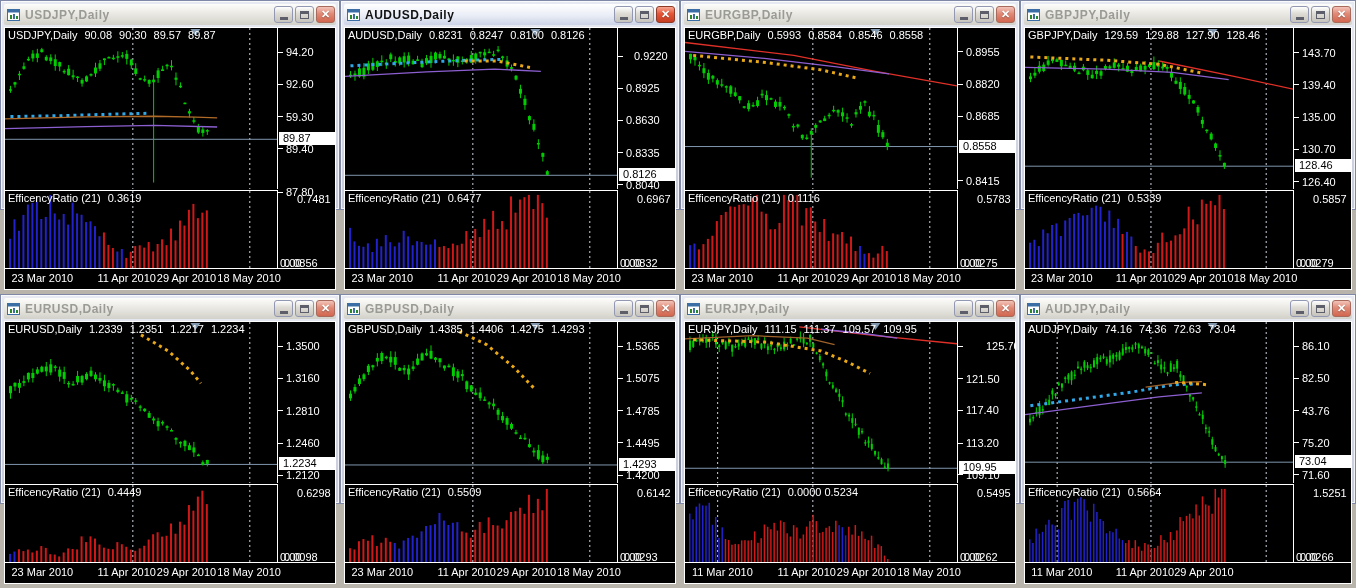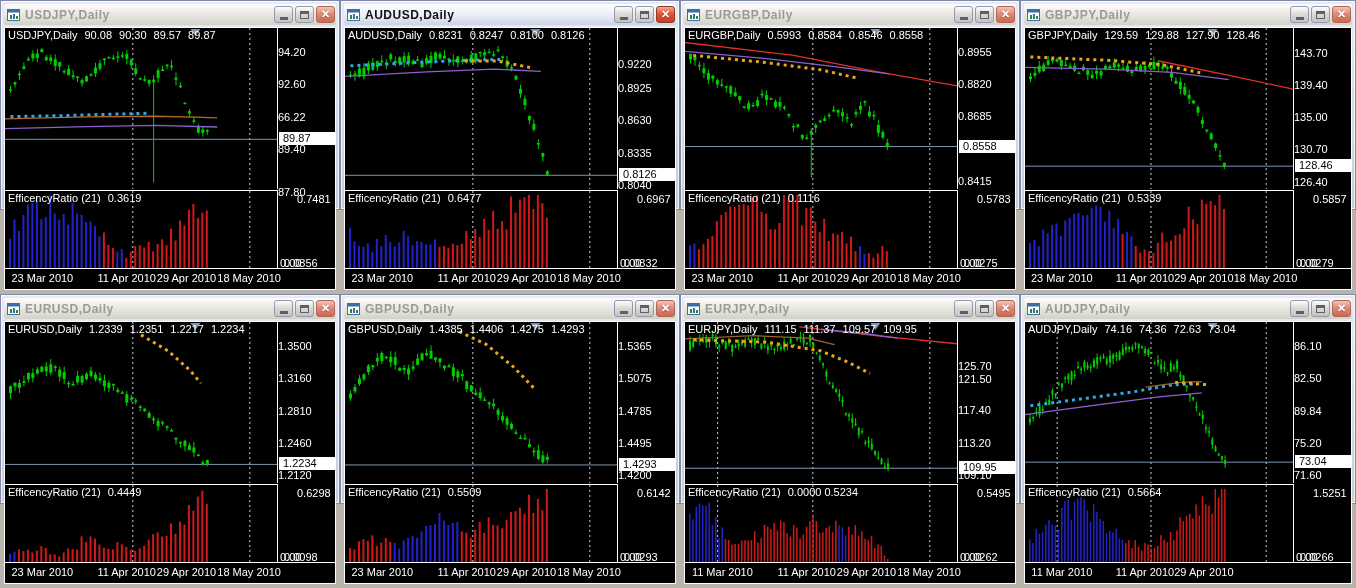--- a/index.html
+++ b/index.html
@@ -23,21 +23,21 @@
   .g-min{width:8px;height:3px;background:#5c5e6a;margin-top:8px;}
   .g-max{width:9px;height:8px;border:1px solid #5c5e6a;border-top-width:3px;box-sizing:border-box;background:transparent;}
   .g-x{color:#fff;font-weight:bold;font-size:11px;line-height:11px;text-shadow:0 1px 1px rgba(0,0,0,.35);}
   .chart{height:263px;flex:none;position:relative;box-sizing:border-box;background:#000;border:1px solid #fff;overflow:hidden;}
   .pane{position:absolute;left:0;overflow:hidden;}
   .pane.main{top:0;right:57px;height:161px;border-right:1px solid #fff;}
   .pane.ind{top:162px;right:57px;bottom:20px;border-top:1px solid #fff;border-right:1px solid #fff;}
   .info{position:absolute;top:1px;left:3px;color:#fff;font-size:11px;white-space:nowrap;z-index:3;}
   .info span{margin-right:7px;}
   .scale{position:absolute;top:0;right:0;width:57px;bottom:20px;color:#fff;font-size:11px;}
-  .tick{position:absolute;left:0;height:12px;display:flex;align-items:flex-end;white-space:nowrap;flex-direction:column;}
+  .tick{position:absolute;left:0;height:12px;display:flex;align-items:center;white-space:nowrap;}
   .tick .dash{display:inline-block;width:5px;height:1px;background:#fff;margin-right:3px;}
   .cur{position:absolute;left:1px;right:0;height:13px;background:#fff;color:#000;font-size:11px;line-height:13px;padding-left:4px;z-index:2;}
   .indtop{position:absolute;left:3px;height:12px;line-height:12px;margin-left:16px;}
   .indbot{position:absolute;left:2px;height:12px;width:55px;}
   .indbot span{position:absolute;top:0;line-height:12px;}
   .indbot .ov1{left:0;}
   .indbot .ov2{left:4px;}
   .taxis{position:absolute;left:0;right:0;bottom:0;height:20px;border-top:1px solid #fff;color:#fff;font-size:11px;}
   .dlab{position:absolute;top:3px;transform:translateX(-50%);white-space:nowrap;}
   svg{display:block;}
@@ -239,21 +239,21 @@
       <div class="tick" style="top: 18.15px;">
             <span class="dash"></span>
             <span>94.20</span>
           </div>
           <div class="tick" style="top: 50.35px;">
             <span class="dash"></span>
             <span>92.60</span>
           </div>
           <div class="tick" style="top: 82.55px;">
             <span class="dash"></span>
-            <span>66.22</span>
+            <span>59.30</span>
           </div>
           <div class="tick" style="top: 114.75px;">
             <span class="dash"></span>
             <span>89.40</span>
           </div>
           <div class="tick" style="top: 158px;">
             <span class="dash"></span>
             <span>87.80</span>
           </div>
         </div>
@@ -1872,21 +1872,21 @@
       <div class="tick" style="top: 18.0166px;">
             <span class="dash"></span>
             <span>86.10</span>
           </div>
           <div class="tick" style="top: 50.0387px;">
             <span class="dash"></span>
             <span>82.50</span>
           </div>
           <div class="tick" style="top: 82.9503px;">
             <span class="dash"></span>
-            <span>89.84</span>
+            <span>43.76</span>
           </div>
           <div class="tick" style="top: 114.972px;">
             <span class="dash"></span>
             <span>75.20</span>
           </div>
           <div class="tick" style="top: 146.994px;">
             <span class="dash"></span>
             <span>71.60</span>
           </div>
         </div>

